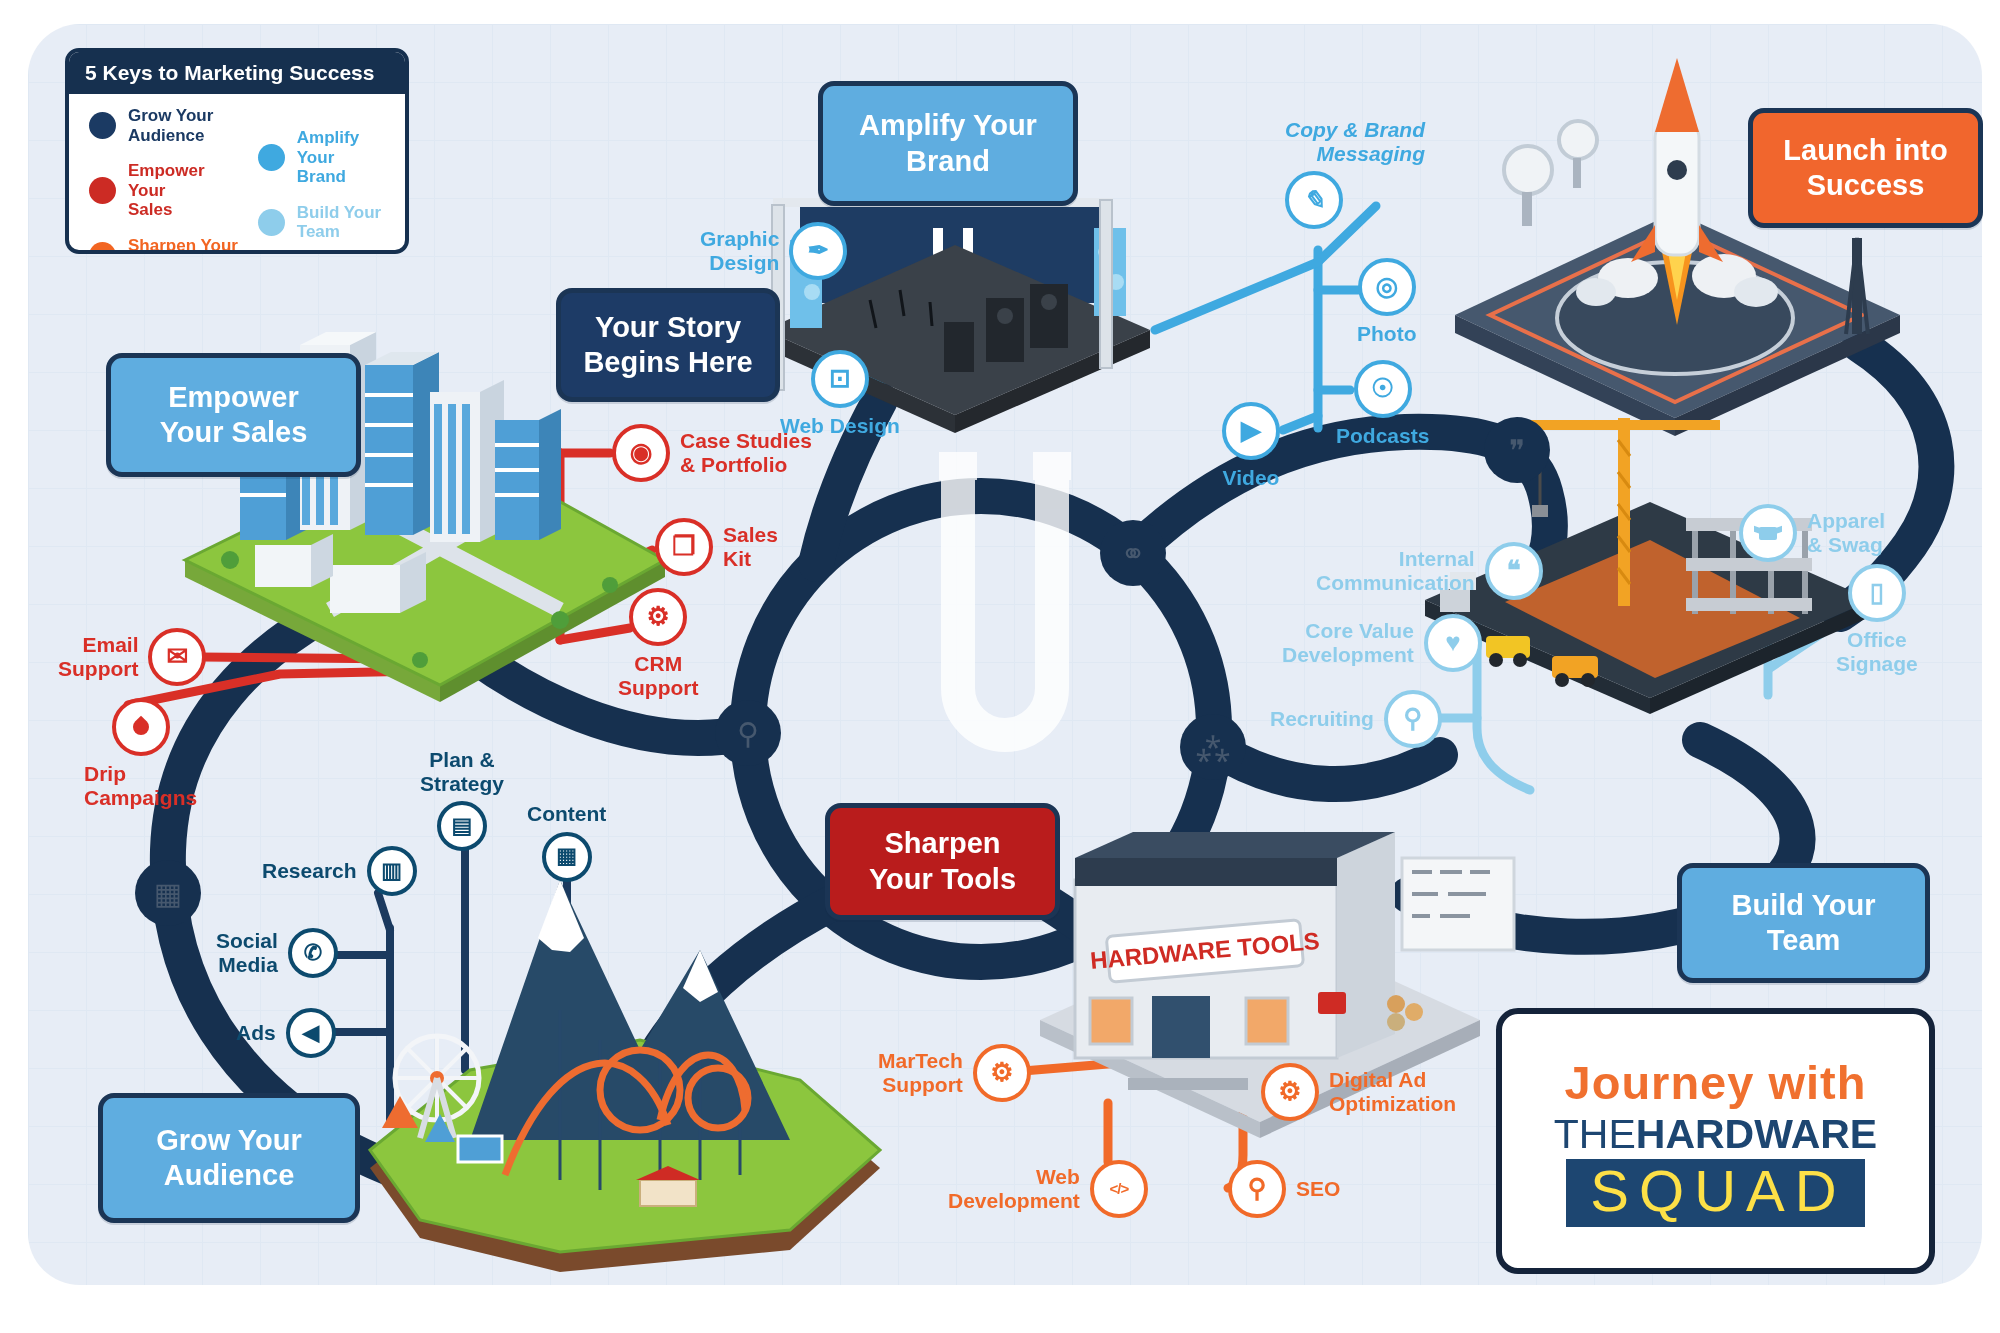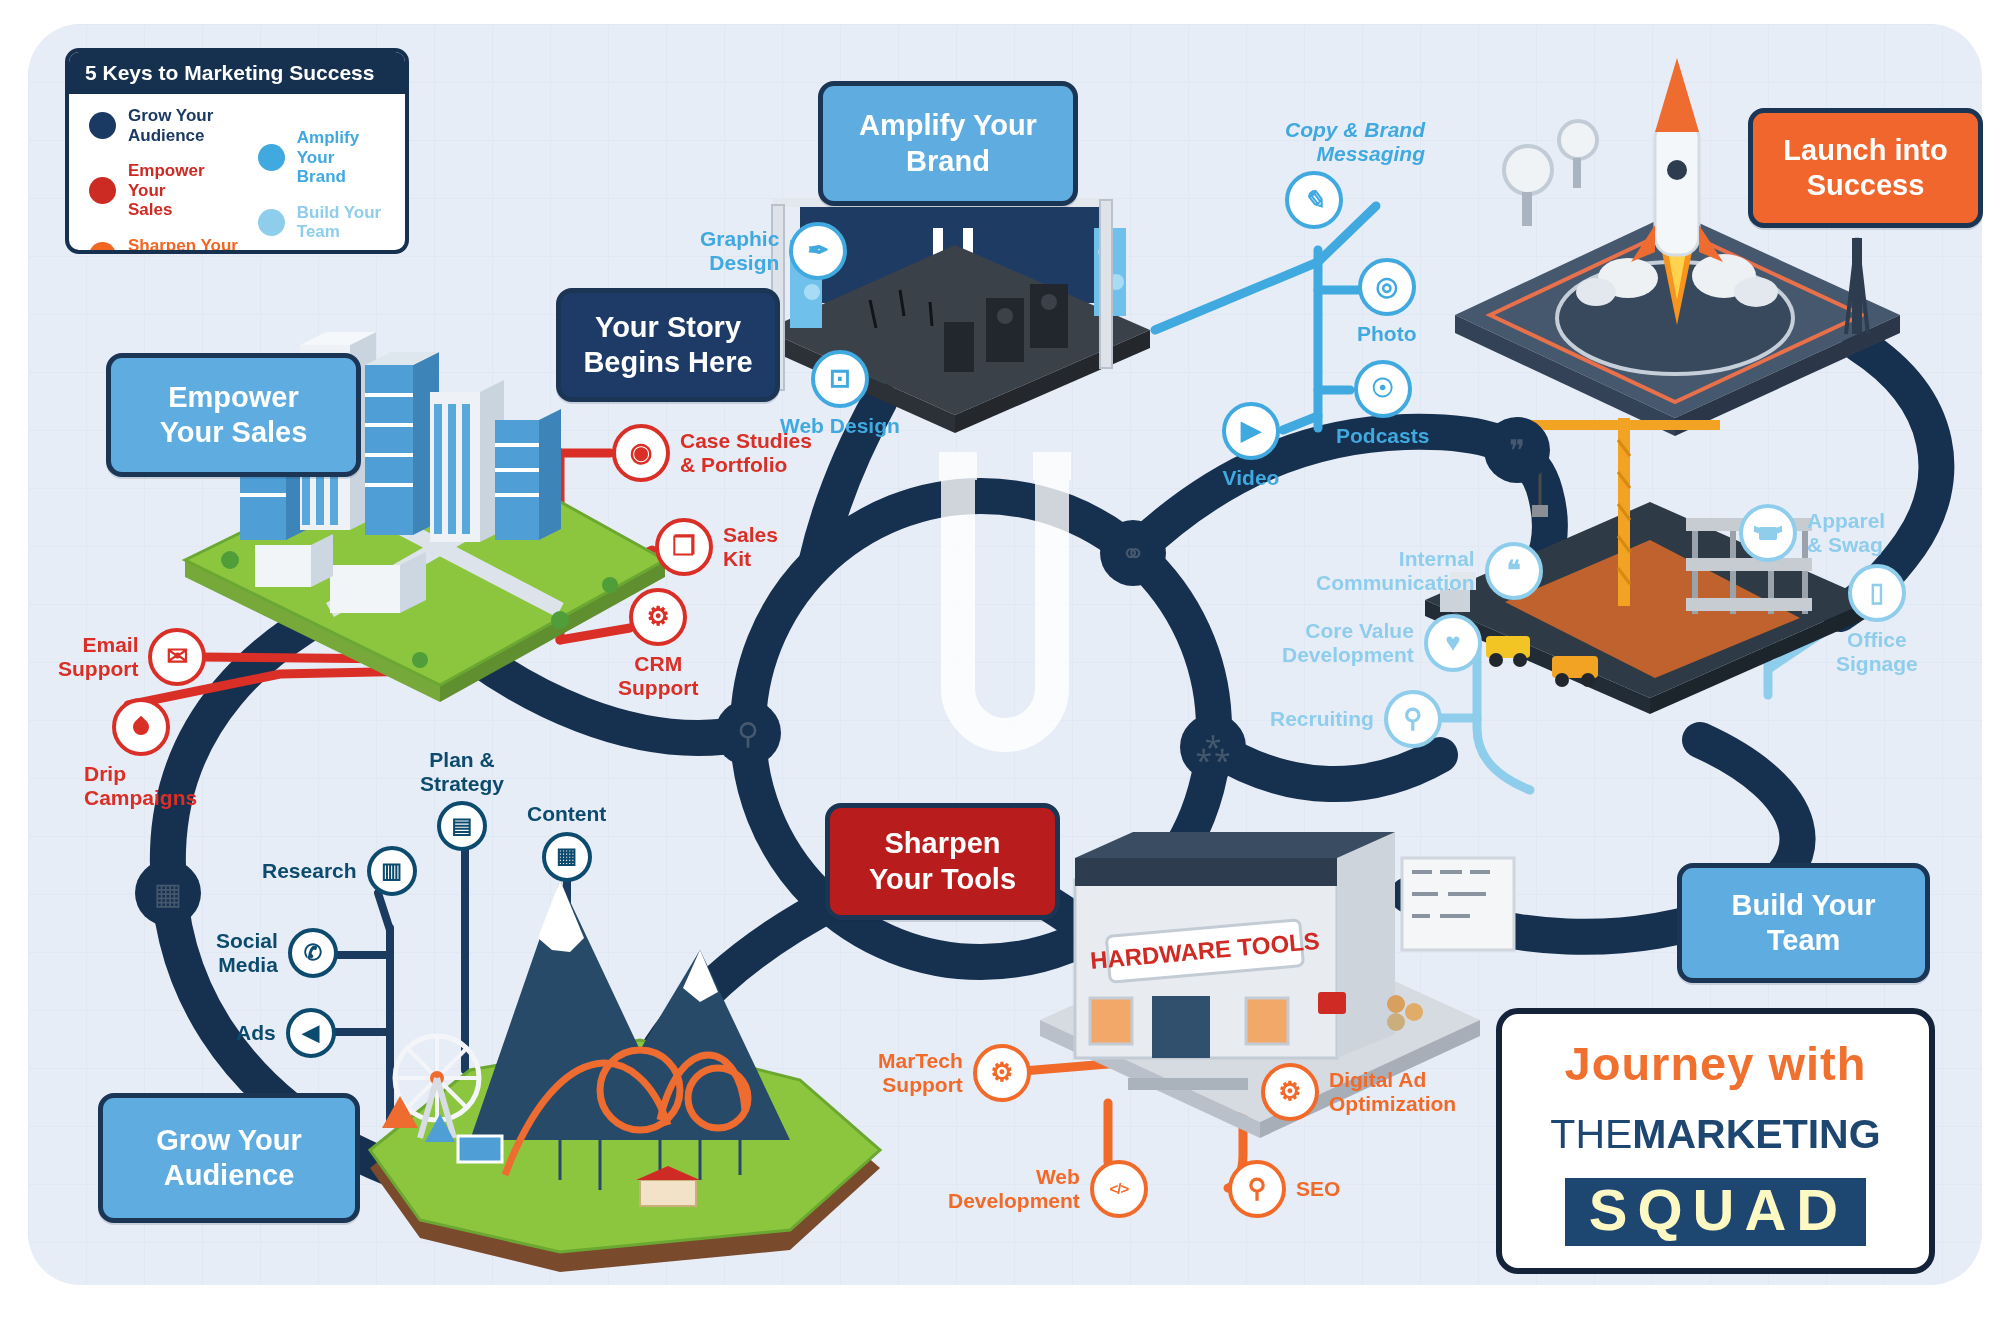--- a/index.html
+++ b/index.html
@@ -46,26 +46,26 @@
   .glyph-drop{width:16px;height:16px;background:currentColor;
               border-radius:0 50% 50% 50%;transform:rotate(45deg);}
   .glyph-tshirt{width:18px;height:13px;background:currentColor;border-radius:2px;position:relative;}
   .glyph-tshirt::before,.glyph-tshirt::after{content:"";position:absolute;top:0;width:7px;height:6px;
               background:currentColor;}
   .glyph-tshirt::before{left:-5px;transform:skewY(18deg);}
   .glyph-tshirt::after{right:-5px;transform:skewY(-18deg);}
   
   .logobox{position:absolute;left:1496px;top:1008px;width:427px;height:254px;z-index:3;
            background:#fff;border:6px solid #14233a;border-radius:22px;
-           display:flex;flex-direction:column;align-items:center;justify-content:center;gap:20px;}
+           display:flex;flex-direction:column;align-items:center;justify-content:center;gap:1px;}
   .logo-journey{color:#f0702f;font-weight:bold;font-size:47px;letter-spacing:1px;}
   .logo-line2{color:#1d4671;font-size:41px;letter-spacing:0px;}
   .logo-line2 .the{font-weight:normal;}
   .logo-line2 .mkt{font-weight:bold;}
-  .logo-squad{background:#1d4671;color:#fef9c3;font-weight:bold;font-size:58px;
+  .logo-squad{background:#1d4671;color:#fde047;font-weight:normal;font-size:58px;
               letter-spacing:10px;padding:2px 18px 6px 24px;line-height:1.05;}
 </style>
 </head>
 <body>
 
 <div class="canvas">
   <div class="board"></div>
 
   <svg class="layer" width="2000" height="1333" viewBox="0 0 2000 1333">
 
@@ -475,17 +475,17 @@
     <span class="ic sz48"><span>✆</span></span>
   </div>
   <div class="svc rev c-aud" style="left:236px;top:1008px;">
     <span class="txt">Ads</span>
     <span class="ic sz48"><span>◀</span></span>
   </div>
 
   <div class="logobox">
     <div class="logo-journey">Journey with</div>
     <div class="logo-line2">
-      <span class="the">THE</span><span class="mkt">MARKETING</span>
+      <span class="the">THE</span><span class="mkt">HARDWARE</span>
     </div>
     <div class="logo-squad">SQUAD</div>
   </div>
 </div>
 
 </body></html>

